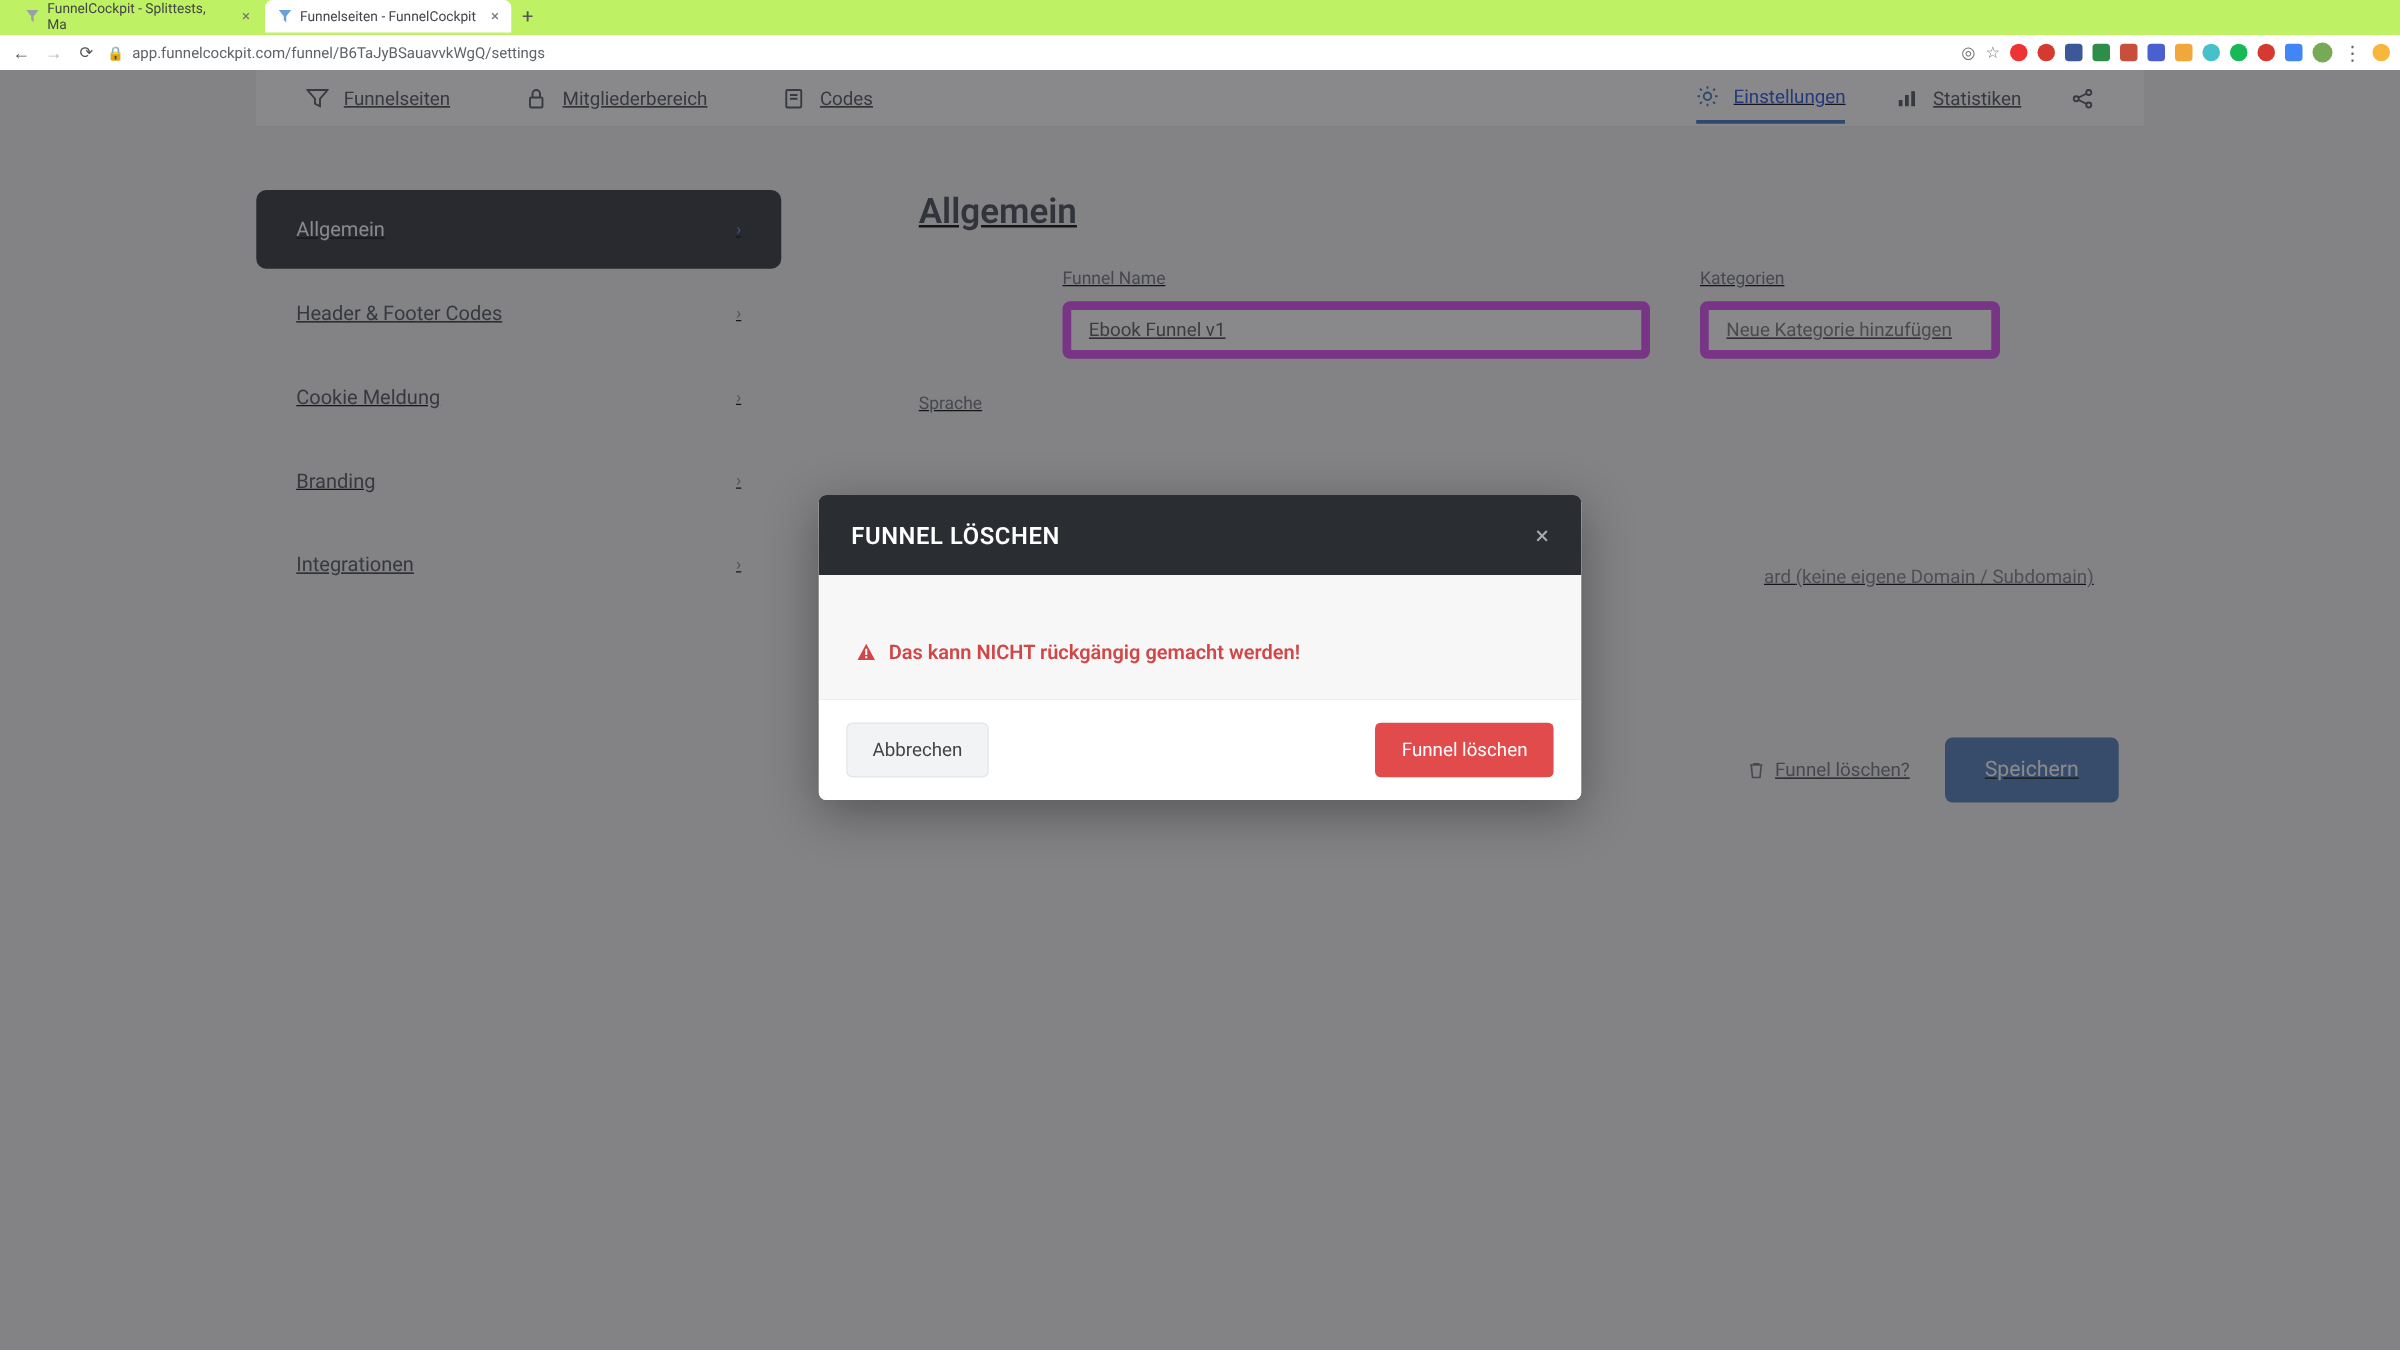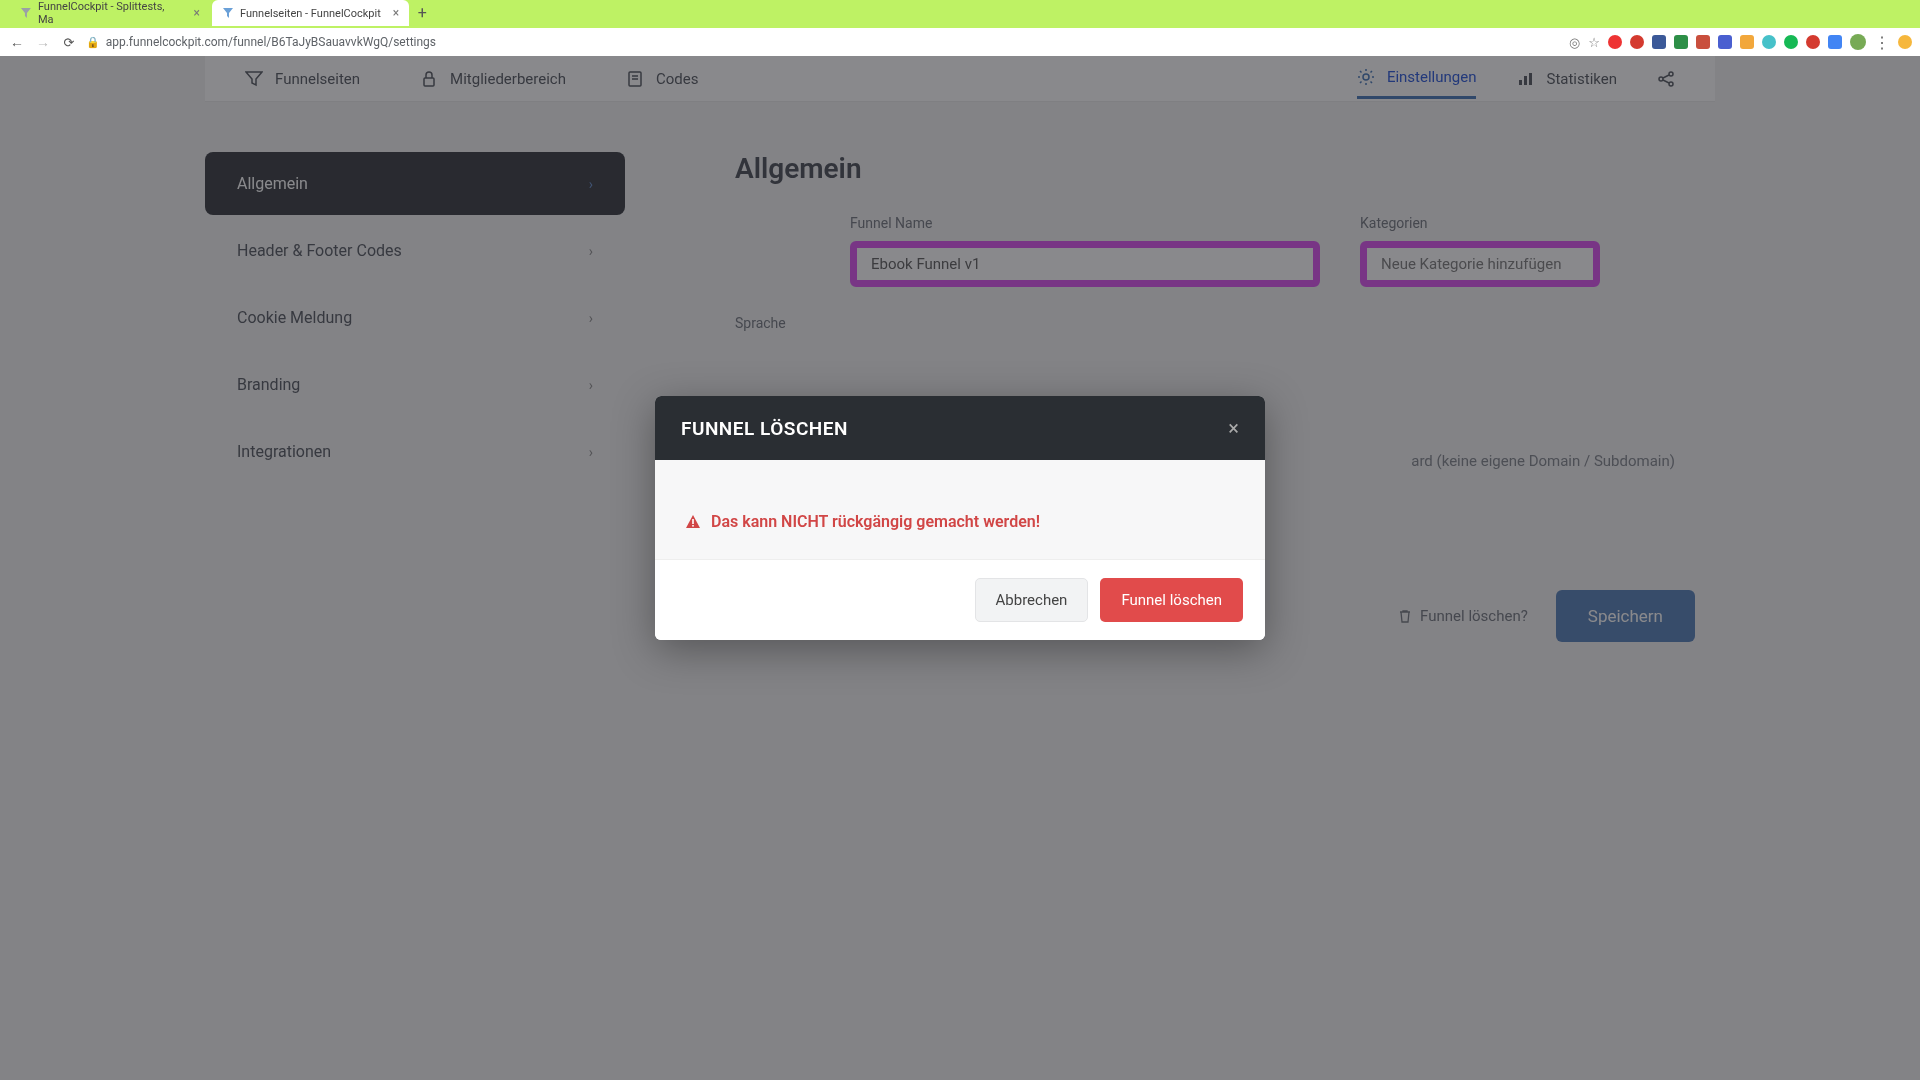--- a/index.html
+++ b/index.html
@@ -18,21 +18,21 @@
 .nav-row .reload { font-size:13px; }
 .address { flex:0 0 auto; font-size:12px; color:#5f6368; display:flex; align-items:center; gap:6px; }
 .address .lock { font-size:11px; }
 .ext-icons { margin-left:auto; display:flex; gap:8px; align-items:center; }
 .ext-dot { width:14px; height:14px; border-radius:50%; }
 
 
 .page-mask { position:absolute; left:0; right:0; top:56px; bottom:0; background:#f1f1f2; }
 .page-mask::after { content:""; position:absolute; inset:0; background:rgba(40,40,45,0.55); }
 
-.app-shell { width:1510px; margin:0 auto; position:relative; }
+.app-shell { width:1510px; margin:0 auto; position:relative;text-decoration:underline; }
 
 
 .topnav { height:46px; background:#fff; display:flex; align-items:center; padding:0 40px; gap:60px; border-bottom:1px solid #e8e8e8; }
 .topnav .left-group { display:flex; gap:60px; }
 .topnav .right-group { margin-left:auto; display:flex; gap:40px; align-items:center; }
 .nav-item { display:flex; align-items:center; gap:12px; color:#4a4f57; font-size:15px; padding:10px 0; }
 .nav-item.active { color:#1d4ed8; border-bottom:3px solid #3b6fb3; }
 .nav-icon { width:18px; height:18px; display:inline-block; }
 
 
@@ -57,21 +57,21 @@
 .save-btn { background:#4a78b3; color:#fff; border:none; border-radius:6px; padding:16px 32px; font-size:17px;}
 
 
 .modal-backdrop { position:absolute; inset:0; top:56px; display:flex; align-items:flex-start; justify-content:center; z-index:10; }
 .modal { width:610px; background:#fff; border-radius:6px; margin-top:340px; box-shadow:0 10px 40px rgba(0,0,0,0.35); overflow:hidden;}
 .modal-header { background:#2a2e33; color:#fff; display:flex; align-items:center; justify-content:space-between; padding:20px 26px; }
 .modal-title { font-size:19px; font-weight:600; letter-spacing:0.5px;}
 .modal-close { color:#aaa; font-size:20px; cursor:pointer; }
 .modal-body { padding:30px 30px 24px 30px; background:#f7f7f8; font-size:15.5px; color:#555; line-height:1.55;}
 .modal-body .warn-line { color:#d14646; font-weight:600; font-size:16px; margin-top:20px; display:flex; gap:10px; align-items:center;}
-.modal-footer { background:#fff; padding:18px 22px; display:flex; justify-content:flex-end; gap:12px; border-top:1px solid #eee;}
+.modal-footer { background:#fff; padding:18px 22px; display:flex; justify-content:space-between; gap:12px; border-top:1px solid #eee;}
 .btn { border-radius:5px; padding:12px 20px; font-size:15px; cursor:pointer; border:1px solid transparent;}
 .btn-cancel { background:#f2f3f4; color:#444; border-color:#e3e4e6;}
 .btn-danger { background:#e14b4b; color:#fff; }
 
 svg { display:block; }
 </style>
 </head>
 <body>
 
 <div class="browser-chrome">

